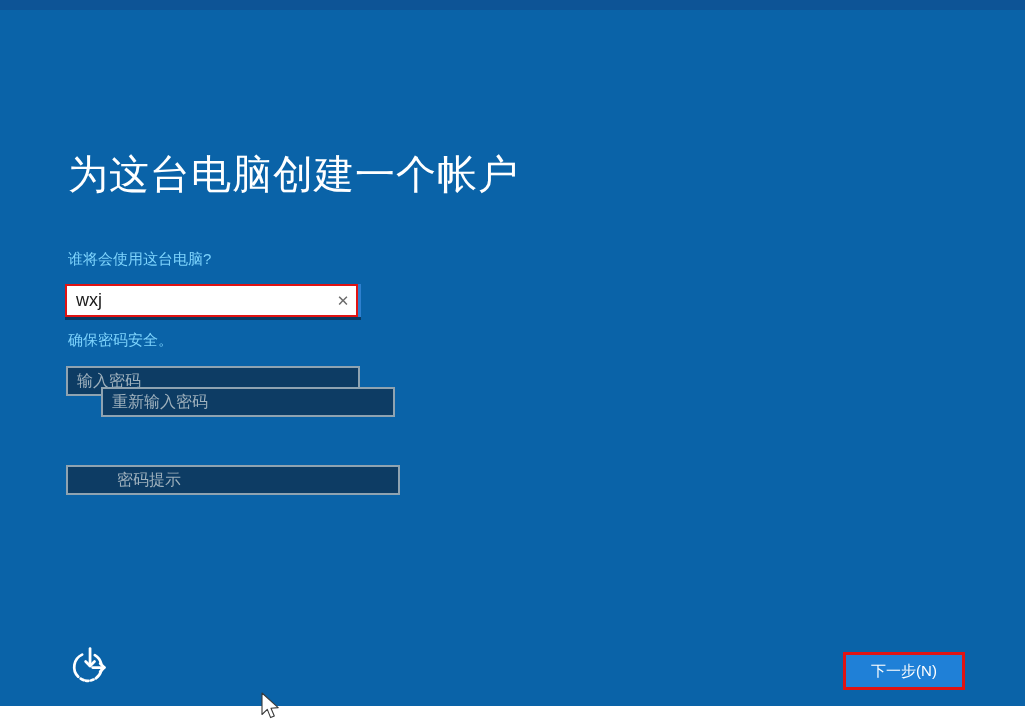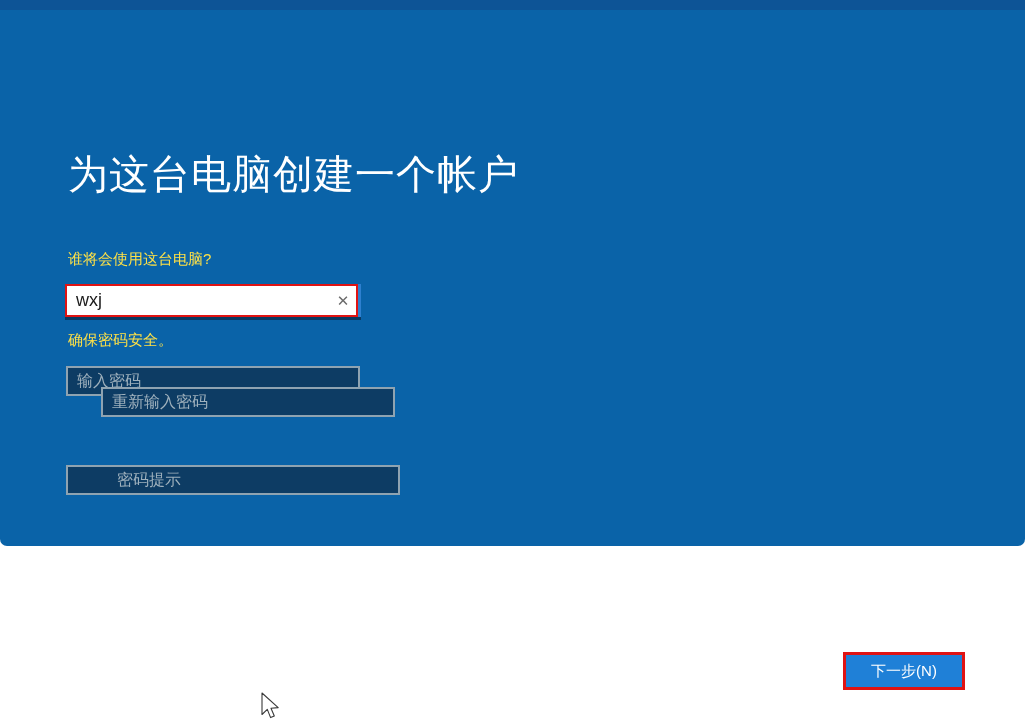--- a/index.html
+++ b/index.html
@@ -3,42 +3,41 @@
 <meta charset="utf-8">
 <style>
   html, body { margin: 0; padding: 0; }
   body {
     width: 1025px; height: 721px;
     font-family: "Liberation Sans", "DejaVu Sans", sans-serif;
     overflow: hidden;
   }
   .screen {
     position: relative;
-    width: 1025px; height: 546px;
+    width: 1025px; height: 706px;
     background: #0a63a8;
-    border-radius: 7px;
   }
   .top-band {
     position: absolute; left: 0; top: 0;
     width: 1025px; height: 10px;
     background: #0d5496;
   }
   .page-title {
     position: absolute; left: 68px; top: 122px;
     color: #ffffff; font-size: 40px; font-weight: 200;
     letter-spacing: 1px; line-height: 50px; white-space: nowrap;
   }
   .page-subtitle {
     position: absolute; left: 68px; top: 203px;
     color: #ffffff; font-size: 15px; font-weight: 400;
     line-height: 20px; white-space: nowrap;
   }
   .field-label {
     position: absolute; left: 68px;
-    color: #fde047; font-size: 15px; line-height: 18px; white-space: nowrap;
+    color: #7dd3fc; font-size: 15px; line-height: 18px; white-space: nowrap;
   }
   .label-username { top: 250px; }
   .label-password { top: 331px; }
 
   
   .username-wrap {
     position: absolute; left: 65px; top: 284px;
     width: 289px; height: 29px;
     background: #ffffff;
     border: 2px solid #e01313;

